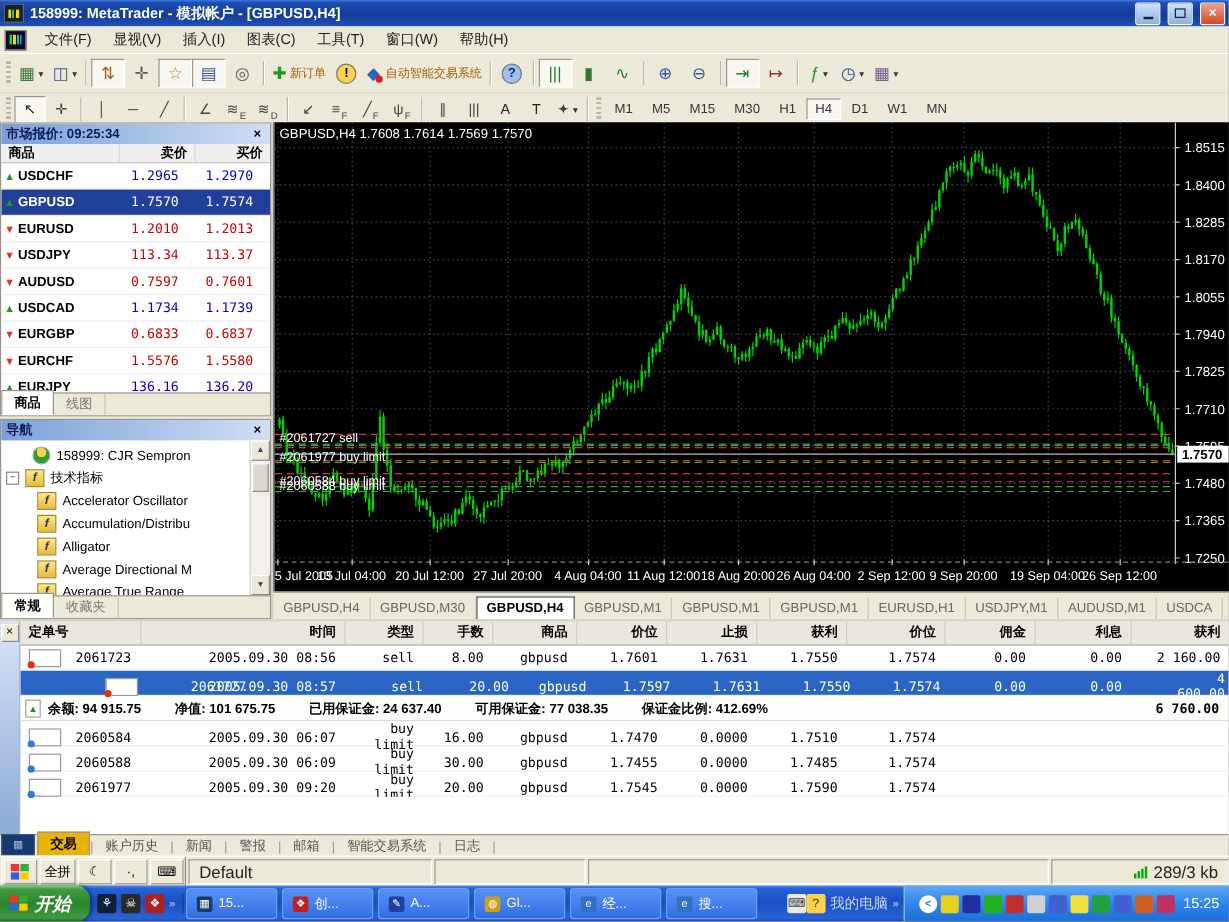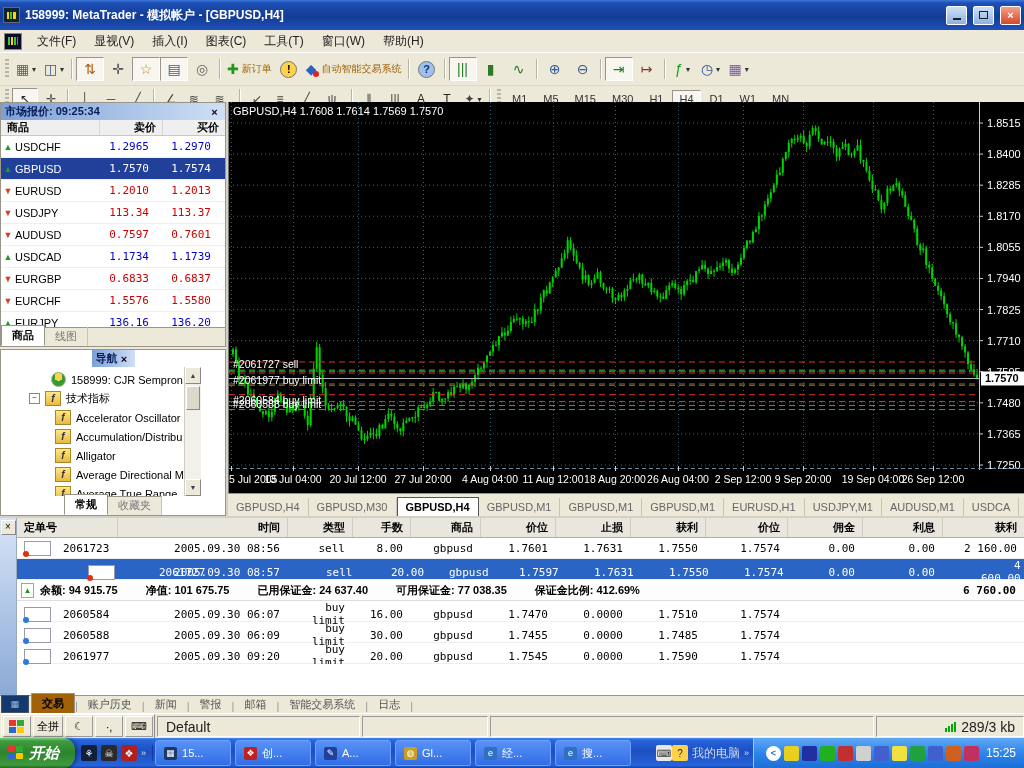--- a/index.html
+++ b/index.html
@@ -1,19 +1,19 @@
 <!DOCTYPE html>
 <html><head>
 <meta charset="utf-8">
 <style>
   html,body{margin:0;padding:0;background:#555;}
   .app{position:relative;width:1024px;height:768px;overflow:hidden;background:#ece9d8;
        font-family:"Liberation Sans",sans-serif;font-size:12px;color:#000;}
   
-  .titlebar{height:14px;display:flex;align-items:center;gap:5px;padding:8px 3px;
+  .titlebar{height:22px;display:flex;align-items:center;gap:5px;padding:0 3px;
     background:linear-gradient(180deg,#3c78dd 0%,#1e4fb4 10%,#123c96 55%,#1e4fb4 95%);
     color:#fff;font-weight:bold;font-size:12px;}
   .app-icon{width:15px;height:14px;background:#123;border:1px solid #667;display:flex;align-items:center;justify-content:center;}
   .app-icon i{display:block;width:9px;height:7px;background:
      linear-gradient(90deg,#ffd400 0 2px,transparent 2px 3px,#3c3 3px 5px,transparent 5px 6px,#ffd400 6px 8px);}
   .titlebar .spacer{flex:1}
   .winbtn{width:19px;height:17px;margin-left:1px;border:1px solid #fff;border-radius:2px;
     background:linear-gradient(#cfe0f7,#8fb0e0);display:flex;align-items:center;justify-content:center;
     font-size:11px;font-weight:bold;color:#123;}
   .winbtn.close{background:linear-gradient(#f2a188,#d4482a);color:#fff;}
@@ -44,37 +44,37 @@
       font-size:11px;font-weight:bold;border:1px solid #777;}
   .tbtn .sub{font-size:8px;margin-left:-2px;align-self:flex-end;color:#444;}
   .tbtn .stop{width:6px;height:6px;border-radius:50%;background:#d22;margin-left:-7px;margin-top:9px;}
   .tf-btn{padding:2px 6px;margin:0 1px;font-size:11px;color:#333;border:1px solid transparent;}
   .tf-btn.active{border-color:#9a958a #fff #fff #9a958a;background:#f7f6f1;}
   
   .main{position:absolute;top:102px;left:0;width:1024px;height:414px;display:flex;}
   .leftcol{width:226px;display:flex;flex-direction:column;border-right:2px solid #d4d0c4;}
   .panel{background:#fff;border:1px solid #9a958a;display:flex;flex-direction:column;overflow:hidden;}
   .panel.mw{height:243px;justify-content:space-between;}
-  .panel.nav{flex:1;margin-top:2px;align-items:center;}
+  .panel.nav{flex:1;margin-top:2px;}
   .phead{height:17px;flex:none;display:flex;align-items:center;padding:0 4px;
      background:linear-gradient(90deg,#7ba0d6,#cfdff5);color:#0a1a5a;font-weight:bold;font-size:11px;}
   .phead .x{margin-left:auto;color:#102;font-weight:bold;font-size:11px;width:13px;text-align:center;}
   .pbody{flex:1;display:flex;overflow:hidden;}
   .ptabs{height:18px;flex:none;display:flex;align-items:flex-end;background:#ece9d8;border-top:1px solid #9a958a;font-size:11px;}
   .ptab{padding:2px 10px;color:#777;border-right:1px solid #c8c4b8;}
   .ptab.active{background:#fff;border:1px solid #9a958a;border-bottom:1px solid #fff;font-weight:bold;color:#000;}
   
   .mw-table{flex:1;display:flex;flex-direction:column;font-size:11px;}
   .mw-hrow{display:flex;height:19px;align-items:center;background:#efefef;border-bottom:1px solid #c8c8c8;font-weight:bold;}
   .mw-hrow .c1{width:92px;padding-left:6px;}
   .mw-hrow .c2,.mw-hrow .c3{width:56px;text-align:right;padding-right:6px;border-left:1px solid #d8d8d8;}
   .mw-row{display:flex;height:21px;align-items:center;border-bottom:1px solid #efefef;}
   .mw-row .arr{width:14px;text-align:center;font-size:9px;}
   .arr.up{color:#1d9b1d;} .arr.dn{color:#d04020;}
-  .mw-row .sym{width:78px;font-weight:normal;font-size:11px;}
+  .mw-row .sym{width:78px;font-weight:bold;font-size:11px;}
   .mw-row .px{width:56px;text-align:right;padding-right:6px;font-family:"DejaVu Sans Mono",monospace;font-size:11px;}
   .px.up{color:#0000cc;} .px.dn{color:#cc0000;}
   .mw-row.sel{background:#21409a;}
   .mw-row.sel .sym,.mw-row.sel .px{color:#fff;}
   
   .vscroll{width:16px;flex:none;background:#f2f0ea;border-left:1px solid #d0ccc0;display:flex;flex-direction:column;}
   .sbtn{height:15px;background:#ece9d8;border:1px solid;border-color:#fff #888 #888 #fff;
         display:flex;align-items:center;justify-content:center;font-size:7px;color:#345;}
   .sthumb{height:34px;margin:2px 1px;background:#dcd8cc;border:1px solid;border-color:#fff #888 #888 #fff;}
   .strack{flex:1;}
@@ -113,21 +113,21 @@
   .balrow{height:20px;display:flex;align-items:center;font-weight:bold;border-bottom:1px solid #ddd;background:#fdfdfb;}
   .balrow .bicon{width:11px;height:13px;margin:0 6px 0 4px;background:#fff;border:1px solid #9a9;display:flex;align-items:center;justify-content:center;font-size:8px;color:#1d9b1d;}
   .balrow span.item{margin-right:28px;white-space:nowrap;}
   .balrow .profit{margin-left:auto;padding-right:8px;font-family:"DejaVu Sans Mono",monospace;}
   
   .term-tabs{position:absolute;top:695px;left:0;width:1024px;height:18px;background:#ece9d8;border-top:1px solid #9a958a;
      display:flex;align-items:flex-end;font-size:11px;}
   .dock-ic{width:26px;height:16px;margin:0 2px 1px 1px;background:#123a6e;border:1px solid #456;
      color:#9fb8e0;font-size:9px;display:flex;align-items:center;justify-content:center;}
   .ttab{padding:2px 10px;color:#555;}
-  .ttab.active{background:#a16207;border:1px solid #9a958a;border-bottom:1px solid #fff;font-weight:bold;color:#000;}
+  .ttab.active{background:#eab308;border:1px solid #9a958a;border-bottom:1px solid #fff;font-weight:bold;color:#000;}
   .ttab-sep{color:#999;padding:2px 0;}
   
   .statusbar{position:absolute;top:713px;left:0;width:1024px;height:25px;background:#ece9d8;display:flex;align-items:center;gap:2px;border-top:1px solid #fff;}
   .ime{display:flex;align-items:center;height:23px;border:1px solid;border-color:#fff #888 #888 #fff;background:#ece9d8;margin-left:1px;}
   .ime .cell{height:19px;min-width:20px;display:flex;align-items:center;justify-content:center;margin:0 1px;
      border:1px solid;border-color:#fff #999 #999 #fff;font-size:11px;padding:0 3px;background:#ece9d8;}
   .ime-logo{width:16px;height:14px;display:grid;grid-template-columns:7px 7px;grid-template-rows:6px 6px;gap:1px;}
   .ime-logo i:nth-child(1){background:#e33;} .ime-logo i:nth-child(2){background:#3a3;}
   .ime-logo i:nth-child(3){background:#36c;} .ime-logo i:nth-child(4){background:#fc0;}
   .spanel{height:19px;border:1px solid;border-color:#999 #fff #fff #999;display:flex;align-items:center;padding:0 8px;font-size:14px;color:#222;}

